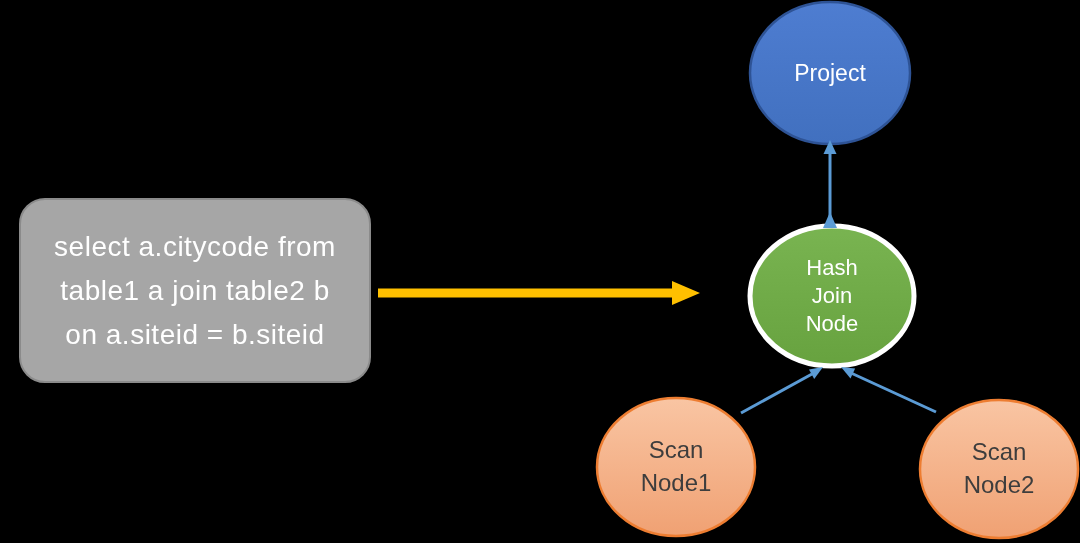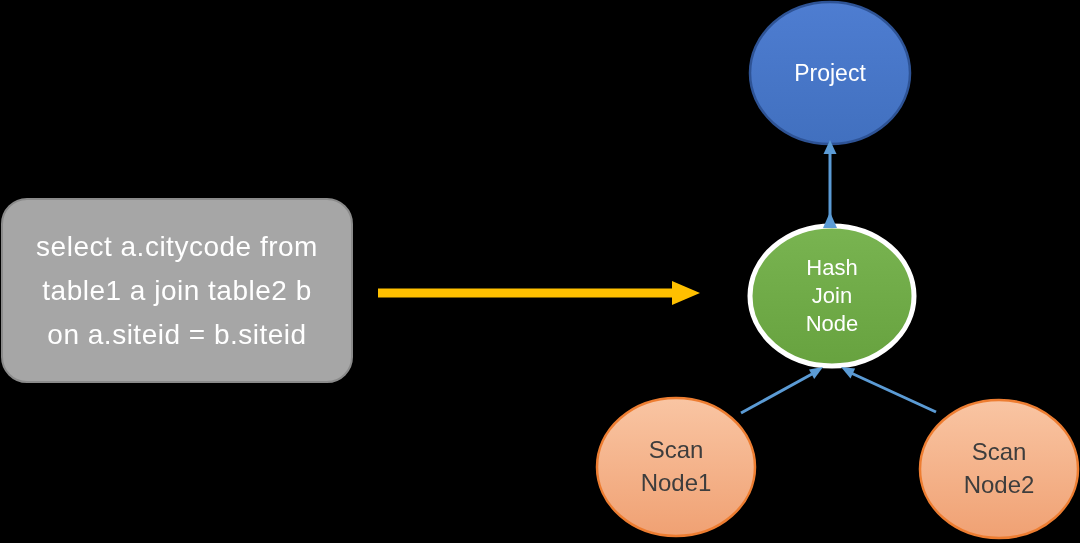--- a/index.html
+++ b/index.html
@@ -12,21 +12,21 @@
   .layer{position:absolute;left:0;top:0;}
   .label{
     position:absolute;
     display:flex;align-items:center;justify-content:center;
     text-align:center;
     white-space:pre-line;
     pointer-events:none;
   }
   .sql-box{
     position:absolute;
-    left:1px;top:198px;
+    left:19px;top:198px;
     width:352px;height:185px;
     box-sizing:border-box;
     border:2.5px solid;
     border-radius:26px;
     display:flex;align-items:center;justify-content:center;
     text-align:center;
     white-space:pre-line;
     font-size:28px;
     line-height:44px;
     letter-spacing:0.5px;

